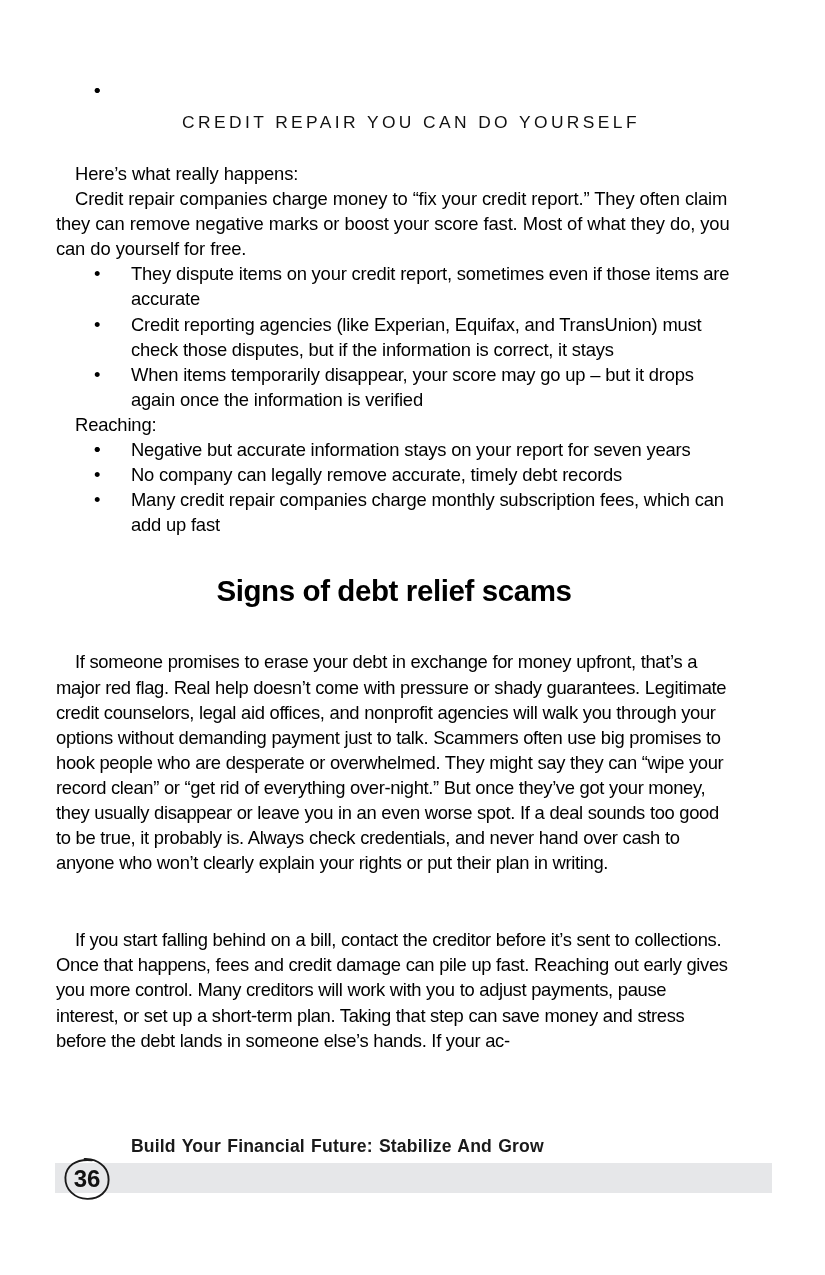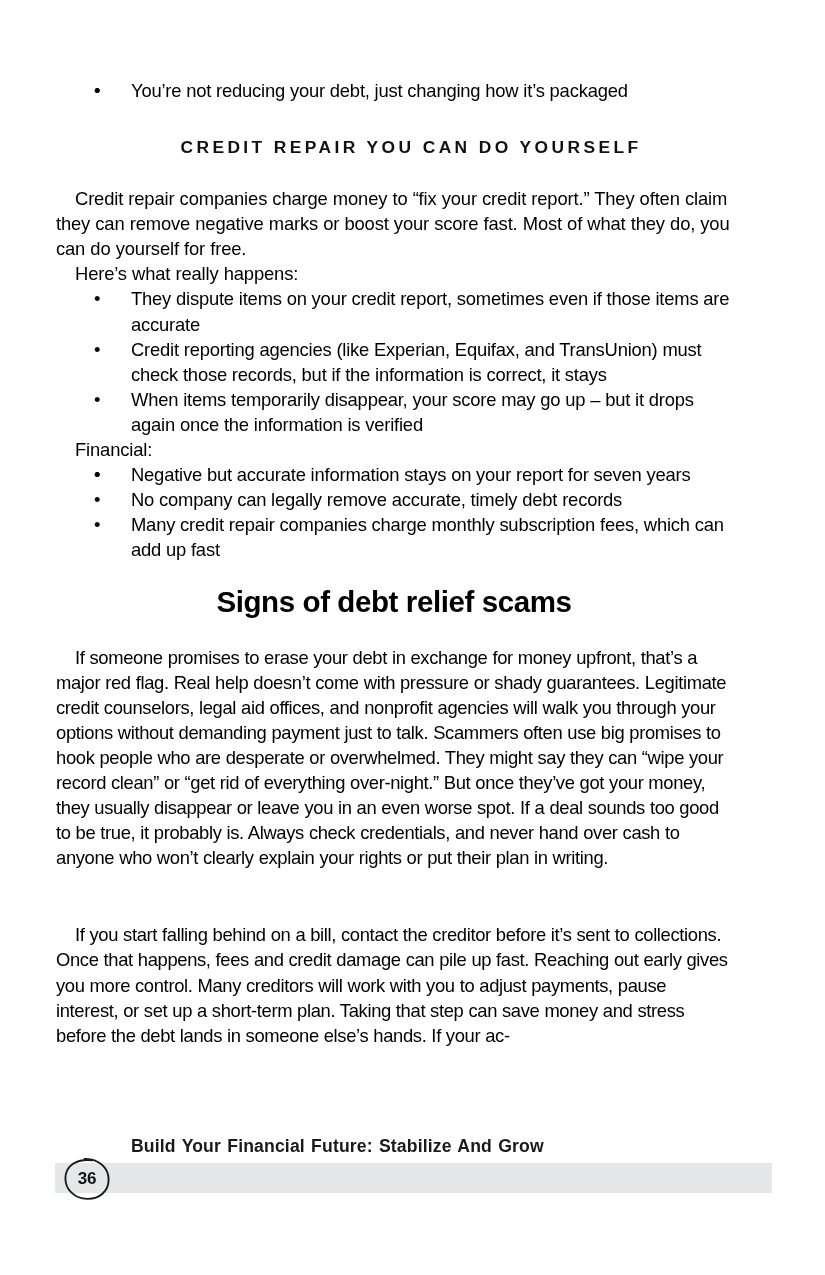--- a/index.html
+++ b/index.html
@@ -64,36 +64,36 @@
     position: absolute;
     left: 38px;
     top: 0;
     font-size: 18.4px;
     line-height: 25.1px;
   }
 
   
   .h-tracked {
     font-size: 17.4px;
-    font-weight: 700;
+    font-weight: 400;
     letter-spacing: 3.4px;
     text-align: center;
     text-transform: uppercase;
     margin: 0;
     padding-left: 34px;
     color: #111111;
   }
 
   
   .h-bold {
     font-size: 29.5px;
     font-weight: bold;
     text-align: center;
     letter-spacing: -0.4px;
-    margin: 0;
+    margin: 15px;
     color: #000000;
     font-stretch: condensed;
   }
   .sp-22 { height: 22px; }
   .sp-26 { height: 26px; }
   .sp-28 { height: 28px; }
   .sp-34 { height: 34px; }
 
   
   .footer-band {
@@ -129,69 +129,68 @@
   }
   .page-num {
     position: absolute;
     left: 0;
     top: 0;
     width: 50px;
     height: 48px;
     display: flex;
     align-items: center;
     justify-content: center;
-    font-size: 17px;
+    font-size: 24px;
     font-weight: bold;
     letter-spacing: -0.2px;
     color: #111111;
   }
 </style>
 </head>
 <body>
 
 <div class="page">
 
   <div class="content">
 
     <ul class="bullets">
       <li>
         <span class="dot">•</span>
       </li>
       <li>
         <span class="dot">•</span>
-        <span>You’re not reducing your debt, just changing how it’s packaged</span>
       </li>
     </ul>
 
     <div class="sp-34"></div>
 
     <h2 class="h-tracked">Credit Repair You Can Do Yourself</h2>
 
     <div class="sp-28"></div>
 
+    <p class="para indent">Here’s what really happens:</p>
+
     <p class="para indent">Credit repair companies charge money to “fix your credit report.” They often claim they can remove negative marks or boost your score fast. Most of what they do, you can do yourself for free.</p>
 
-    <p class="para indent">Here’s what really happens:</p>
-
     <ul class="bullets">
       <li>
         <span class="dot">•</span>
         <span>They dispute items on your credit report, sometimes even if those items are accurate</span>
       </li>
       <li>
         <span class="dot">•</span>
-        <span>Credit reporting agencies (like Experian, Equifax, and TransUnion) must check those records, but if the information is correct, it stays</span>
+        <span>Credit reporting agencies (like Experian, Equifax, and TransUnion) must check those disputes, but if the information is correct, it stays</span>
       </li>
       <li>
         <span class="dot">•</span>
         <span>When items temporarily disappear, your score may go up – but it drops again once the information is verified</span>
       </li>
     </ul>
 
-    <p class="para indent">Financial:</p>
+    <p class="para indent">Reaching:</p>
 
     <ul class="bullets">
       <li>
         <span class="dot">•</span>
       </li>
       <li>
         <span class="dot">•</span>
         <span>Negative but accurate information stays on your report for seven years</span>
       </li>
       <li>

